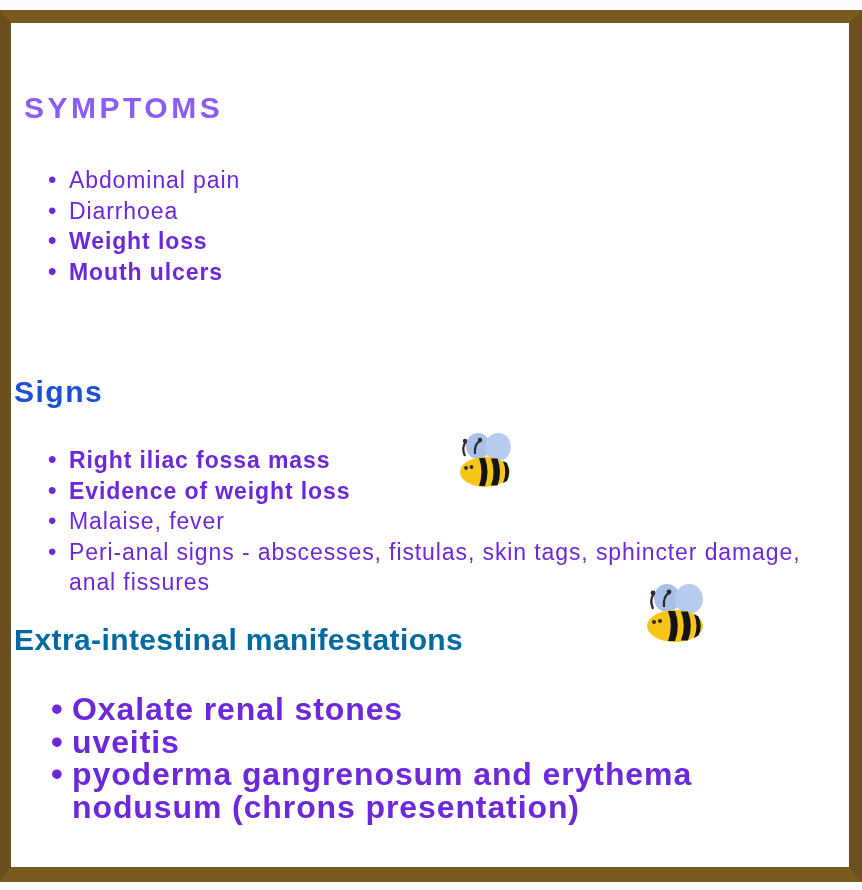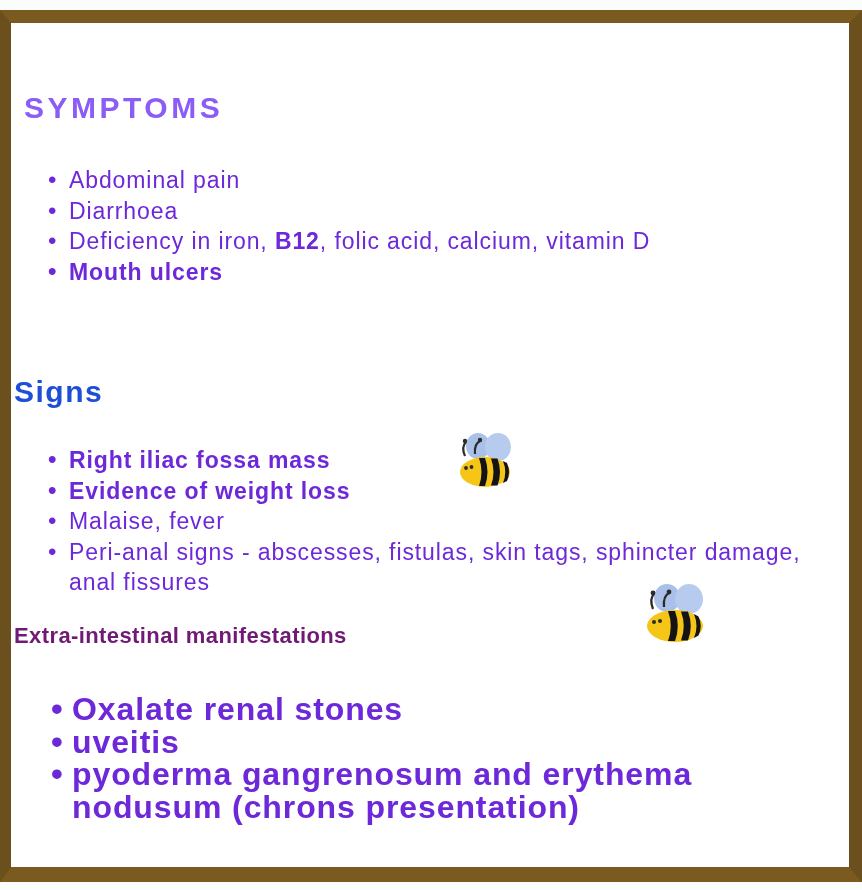--- a/index.html
+++ b/index.html
@@ -52,24 +52,24 @@
     font-size: 30px;
     font-weight: bold;
     letter-spacing: 1.5px;
     color: #1d4ed8;
     white-space: nowrap;
   }
   .heading-extra {
     position: absolute;
     left: 3px;
     top: 600px;
-    font-size: 22px;
+    font-size: 30px;
     font-weight: bold;
     letter-spacing: 0.4px;
-    color: #701a75;
+    color: #0369a1;
     white-space: nowrap;
   }
 
   
   .bullet-list {
     position: absolute;
     margin: 0;
     padding: 0;
     list-style: none;
   }
@@ -123,21 +123,21 @@
 <body>
 
 <div class="slide-frame">
   <div class="slide-inner">
 
     <div class="title-symptoms">SYMPTOMS</div>
 
     <ul class="bullet-list list-symptoms">
         <li>Abdominal pain</li>
         <li>Diarrhoea</li>
-        <li>Deficiency in iron, <span class="bold-seg">B12</span>, folic acid, calcium, vitamin D</li>
+        <li class="bold-line">Weight loss</li>
         <li class="bold-line">Mouth ulcers</li>
       </ul>
 
     <div class="heading-signs">Signs</div>
 
     <ul class="bullet-list list-signs">
         <li class="bold-line">Right iliac fossa mass</li>
         <li class="bold-line">Evidence of weight loss</li>
         <li>Malaise, fever</li>
         <li>Peri-anal signs - abscesses, fistulas, skin tags, sphincter damage, anal fissures</li>

